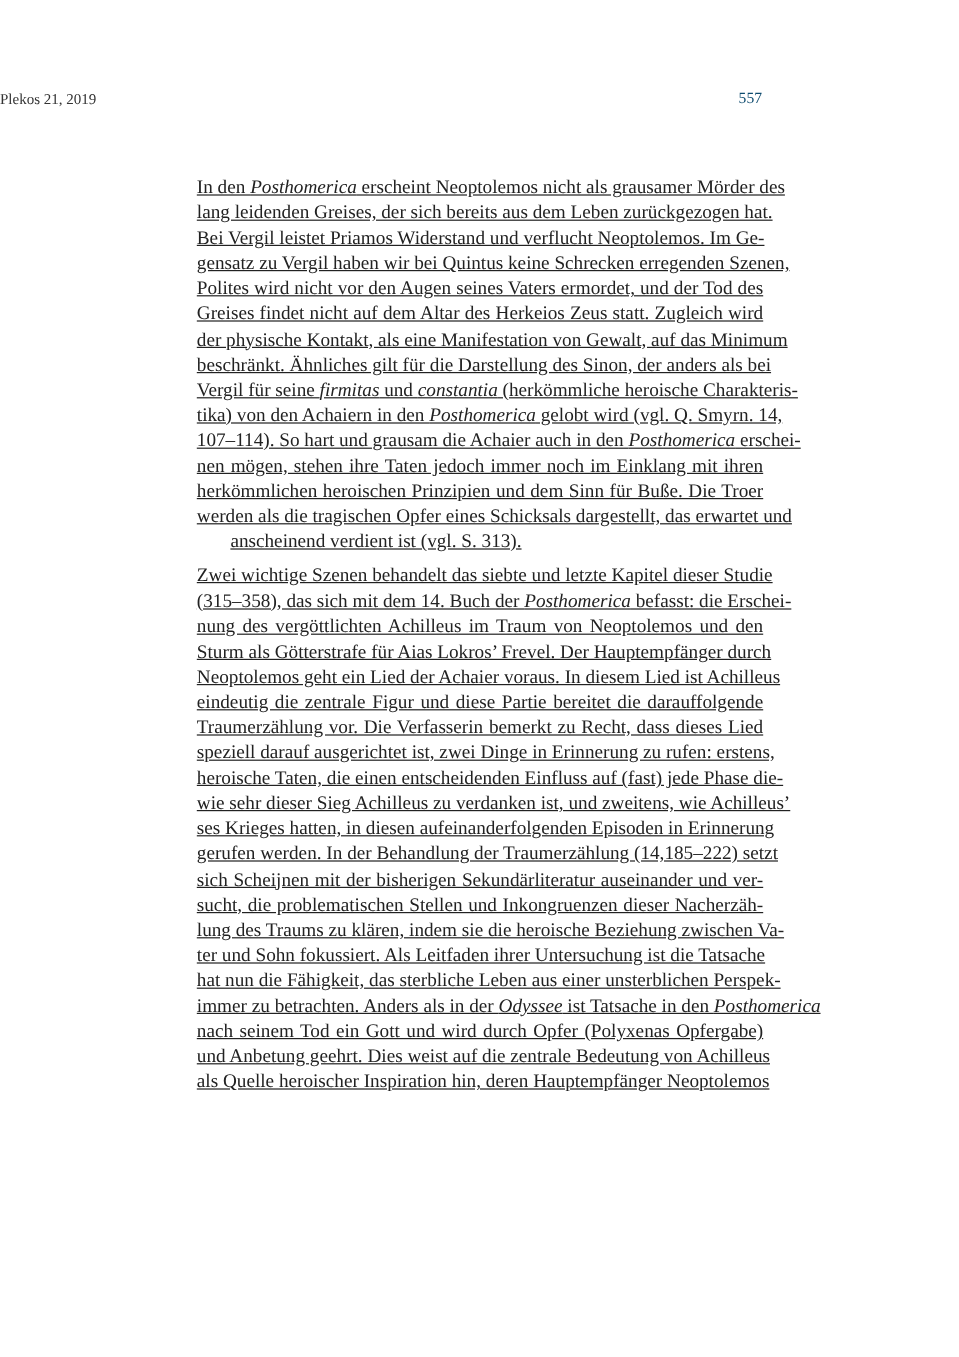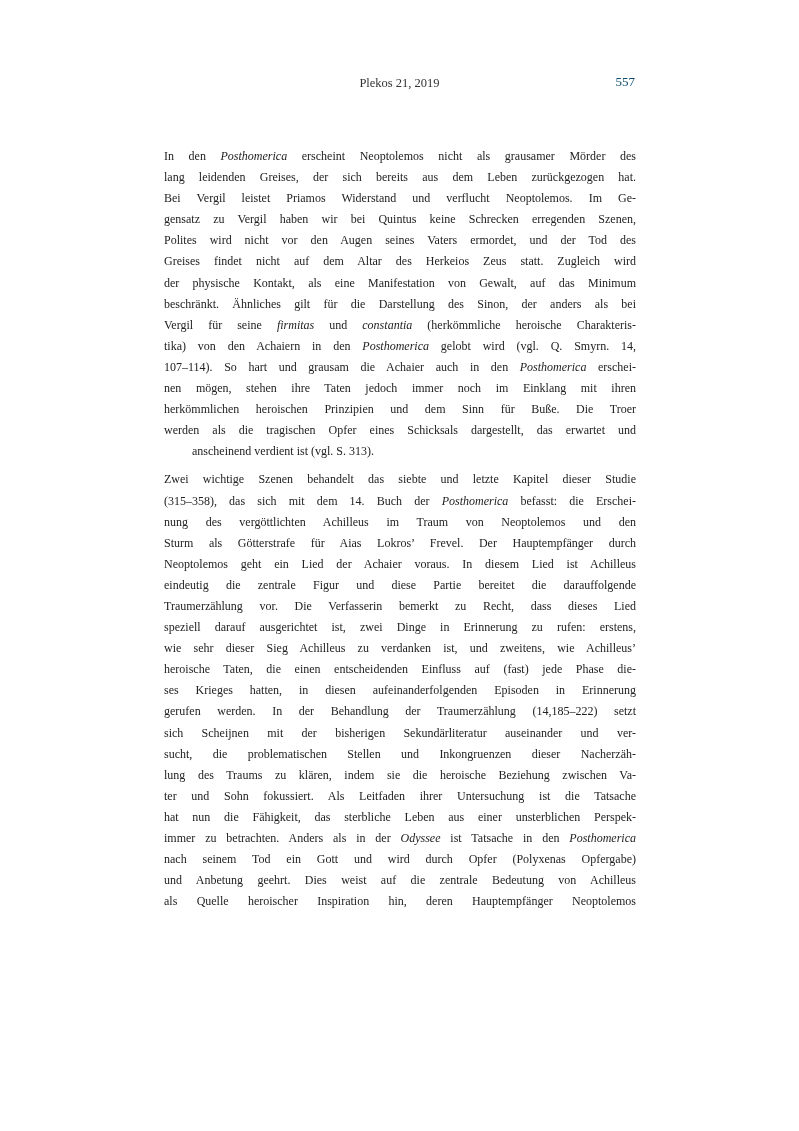--- a/index.html
+++ b/index.html
@@ -1,24 +1,24 @@
 <!DOCTYPE html>
 <html><head>
 <meta charset="utf-8">
 <style>
   html, body { margin: 0; padding: 0; background: #ffffff; }
   body { width: 799px; height: 1131px; position: relative; overflow: hidden;
          font-family: "Liberation Serif", "DejaVu Serif", serif; color: #222; }
   .running-head { position: absolute; top: 74px; left: 0; width: 799px; height: 20px; }
-  .journal { position: absolute; left: 0; width: 799px; text-align: center;
+  .journal { position: absolute; left: 0; width: 799px; text-align: left;
              font-size: 12.5px; top: 2px; color: #333; }
   .page-no { position: absolute; right: 164px; top: 0px; font-size: 13px; color: #0c4a6e; }
   .body-text { position: absolute; top: 146px; left: 164px; width: 472px; }
-  .para { margin: 0; font-size: 12px; line-height: 21.1px; text-align: justify;
-          hyphens: manual; }
+  .para { margin: 0; font-size: 16px; line-height: 21.1px; text-align: justify;
+          hyphens: manual; text-decoration: underline; }
   .para + .para { margin-top: 7px; }
   .line { display: block; text-align: justify; text-align-last: justify; white-space: nowrap; height: 21.1px; }
   .line.last { text-align-last: left; margin-left: 28px; }
   .line span.seg { }
   em { font-style: italic; }
 </style>
 </head>
 <body>
 
 <div class="running-head">
@@ -46,22 +46,22 @@
     </p>
     <p class="para">
       <span class="line"><span class="seg">Zwei wichtige Szenen behandelt das siebte und letzte Kapitel dieser Studie</span></span>
       <span class="line"><span class="seg">(315–358), das sich mit dem 14. Buch der </span><em class="seg">Posthomerica</em><span class="seg"> befasst: die Erschei-</span></span>
       <span class="line"><span class="seg">nung des vergöttlichten Achilleus im Traum von Neoptolemos und den</span></span>
       <span class="line"><span class="seg">Sturm als Götterstrafe für Aias Lokros’ Frevel. Der Hauptempfänger durch</span></span>
       <span class="line"><span class="seg">Neoptolemos geht ein Lied der Achaier voraus. In diesem Lied ist Achilleus</span></span>
       <span class="line"><span class="seg">eindeutig die zentrale Figur und diese Partie bereitet die darauffolgende</span></span>
       <span class="line"><span class="seg">Traumerzählung vor. Die Verfasserin bemerkt zu Recht, dass dieses Lied</span></span>
       <span class="line"><span class="seg">speziell darauf ausgerichtet ist, zwei Dinge in Erinnerung zu rufen: erstens,</span></span>
+      <span class="line"><span class="seg">heroische Taten, die einen entscheidenden Einfluss auf (fast) jede Phase die-</span></span>
       <span class="line"><span class="seg">wie sehr dieser Sieg Achilleus zu verdanken ist, und zweitens, wie Achilleus’</span></span>
-      <span class="line"><span class="seg">heroische Taten, die einen entscheidenden Einfluss auf (fast) jede Phase die-</span></span>
       <span class="line"><span class="seg">ses Krieges hatten, in diesen aufeinanderfolgenden Episoden in Erinnerung</span></span>
       <span class="line"><span class="seg">gerufen werden. In der Behandlung der Traumerzählung (14,185–222) setzt</span></span>
       <span class="line"><span class="seg">sich Scheijnen mit der bisherigen Sekundärliteratur auseinander und ver-</span></span>
       <span class="line"><span class="seg">sucht, die problematischen Stellen und Inkongruenzen dieser Nacherzäh-</span></span>
       <span class="line"><span class="seg">lung des Traums zu klären, indem sie die heroische Beziehung zwischen Va-</span></span>
       <span class="line"><span class="seg">ter und Sohn fokussiert. Als Leitfaden ihrer Untersuchung ist die Tatsache</span></span>
       <span class="line"><span class="seg">hat nun die Fähigkeit, das sterbliche Leben aus einer unsterblichen Perspek-</span></span>
       <span class="line"><span class="seg">immer zu betrachten. Anders als in der </span><em class="seg">Odyssee</em><span class="seg"> ist Tatsache in den </span><em class="seg">Posthomerica</em></span>
       <span class="line"><span class="seg">nach seinem Tod ein Gott und wird durch Opfer (Polyxenas Opfergabe)</span></span>
       <span class="line"><span class="seg">und Anbetung geehrt. Dies weist auf die zentrale Bedeutung von Achilleus</span></span>

